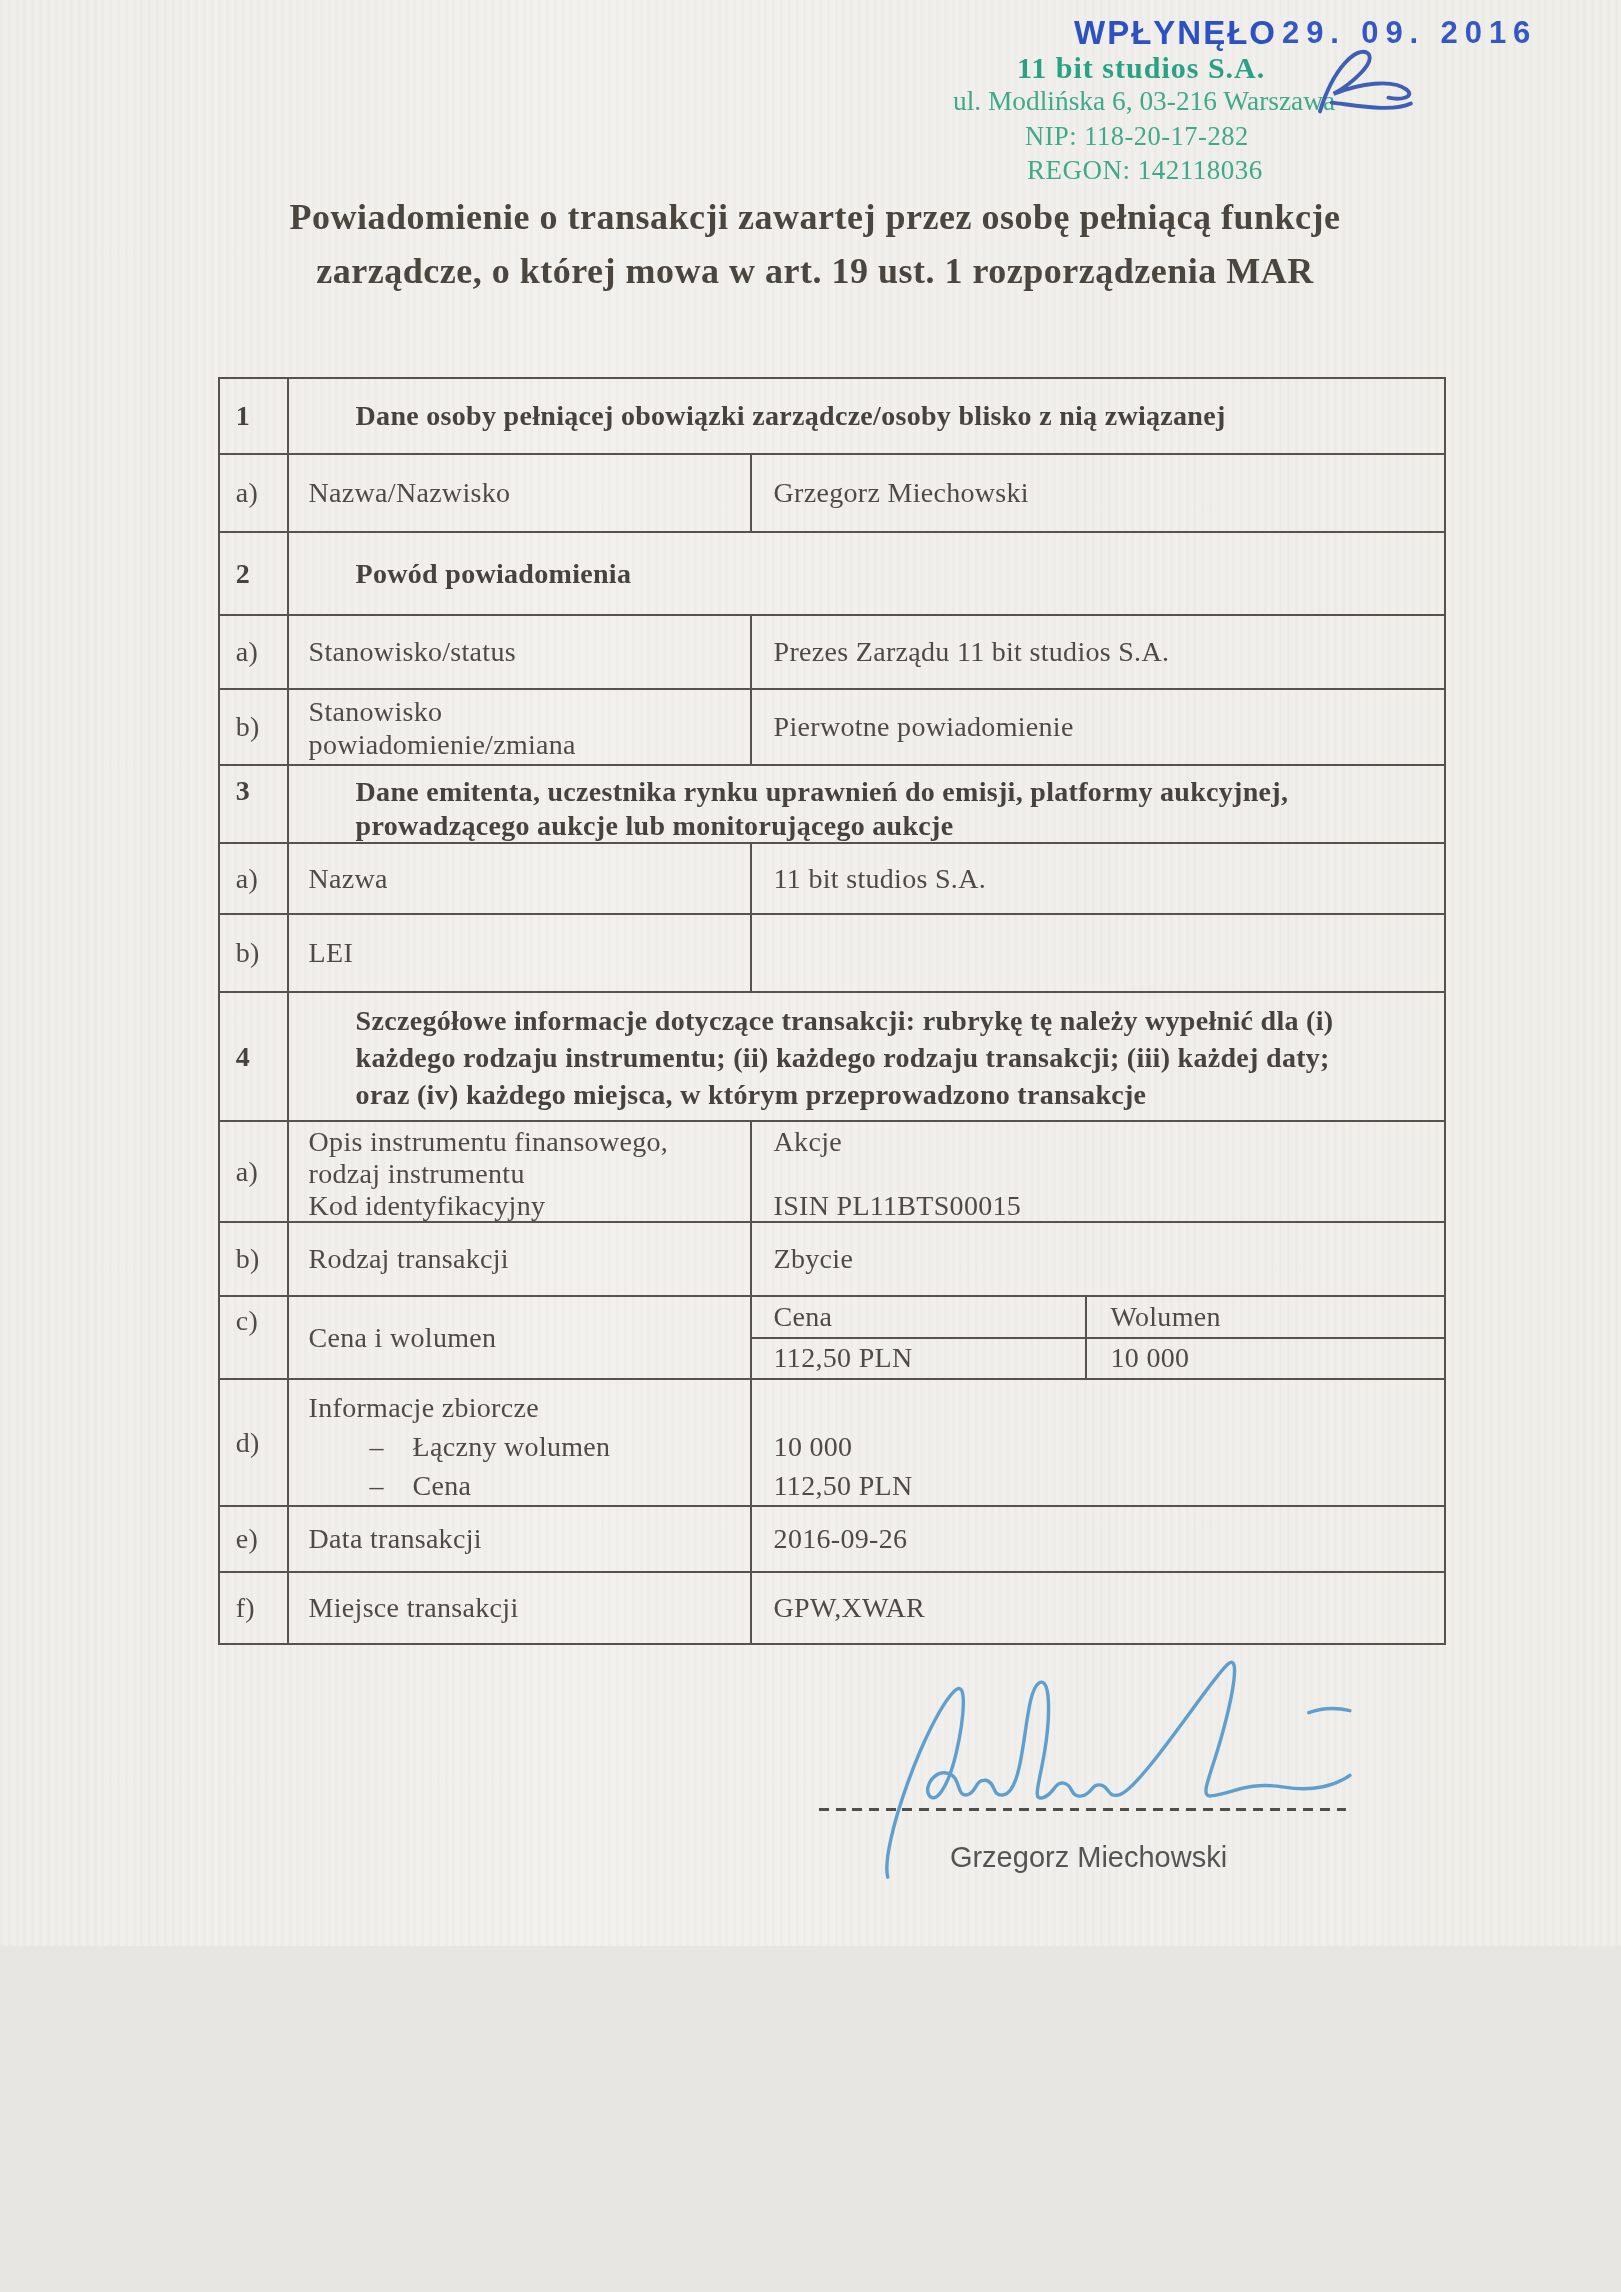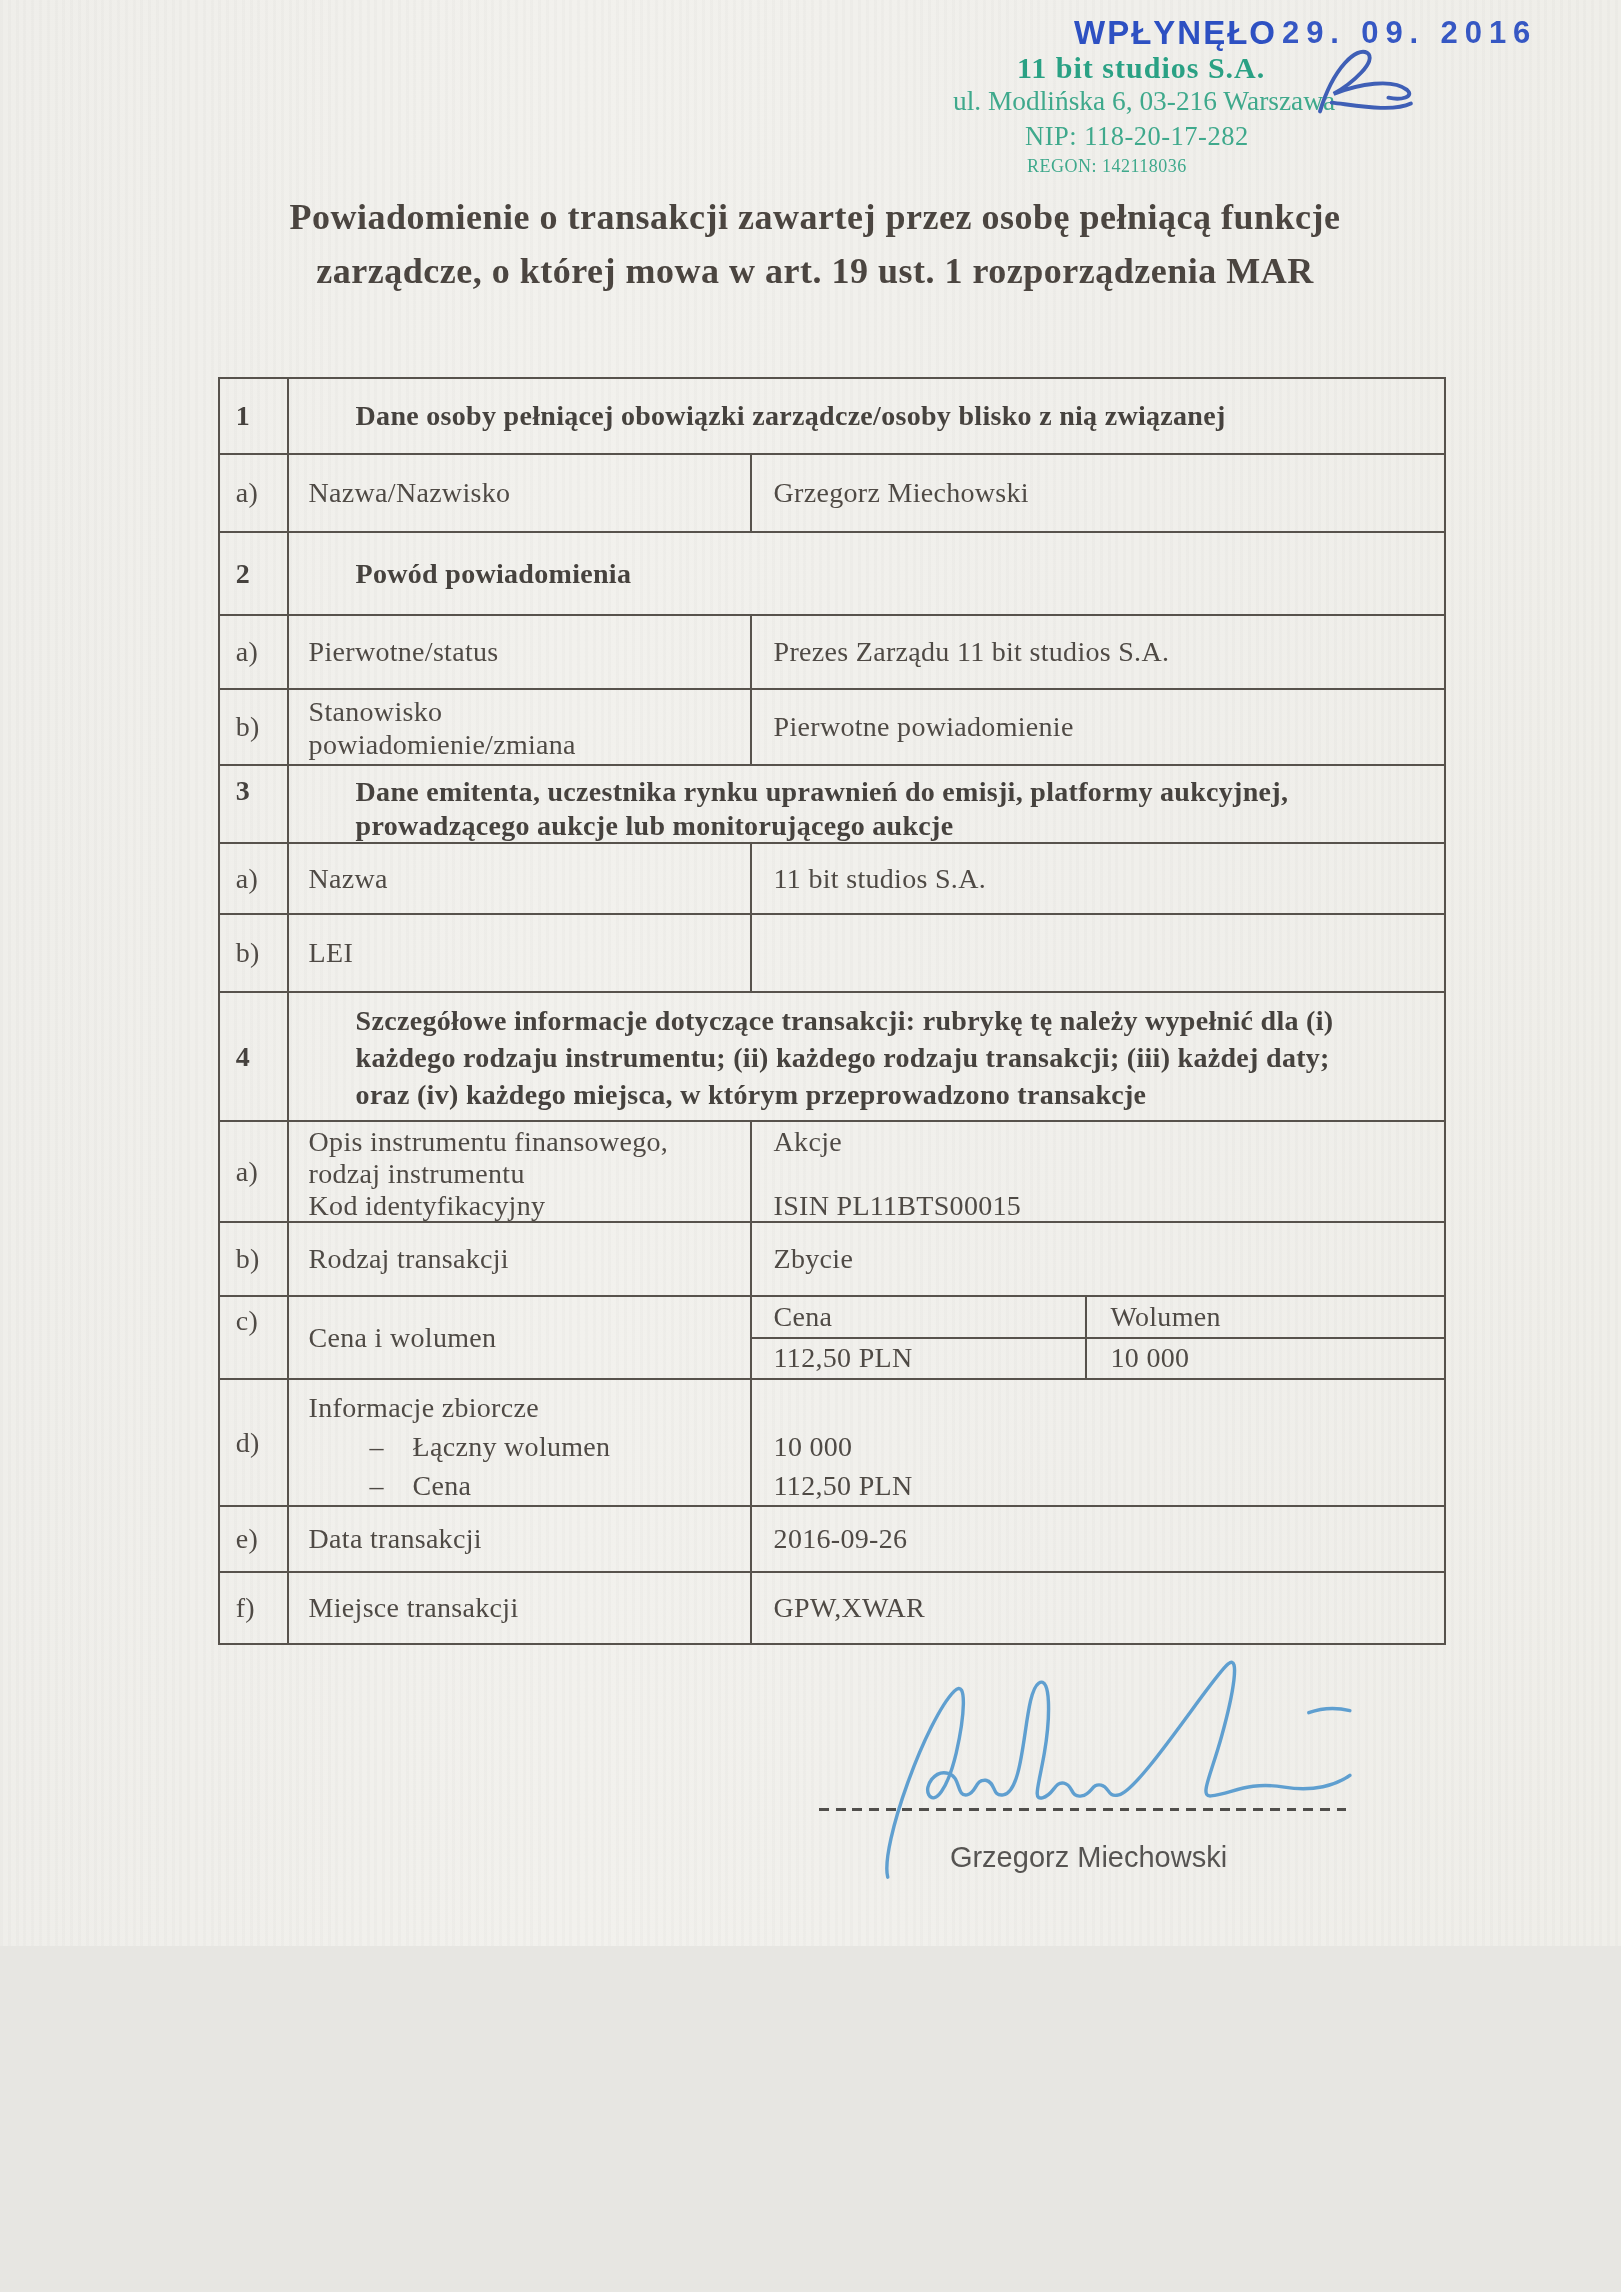--- a/index.html
+++ b/index.html
@@ -28,21 +28,21 @@
   }
   
   .st-line{position:absolute;line-height:1;white-space:nowrap;}
   .st-wplynelo{left:1074px;top:15.7px;font-family:"Liberation Sans",sans-serif;
     font-weight:bold;font-size:33px;letter-spacing:2px;color:var(--stamp-blue);}
   .st-date{left:1282px;top:16.7px;font-family:"Liberation Sans",sans-serif;
     font-weight:bold;font-size:31px;letter-spacing:6.9px;color:var(--stamp-blue);opacity:.95;}
   .st-company{left:1017px;top:53px;font-weight:bold;font-size:30px;color:var(--teal);letter-spacing:1px;}
   .st-address{left:953px;top:88px;font-size:27.4px;color:var(--teal-light);}
   .st-nip{left:1025px;top:123px;font-size:26.5px;color:var(--teal-light);letter-spacing:0.5px;}
-  .st-regon{left:1027px;top:157px;font-size:18px;color:var(--teal-light);letter-spacing:0.5px;}
+  .st-regon{left:1027px;top:157px;font-size:27px;color:var(--teal-light);letter-spacing:0.5px;}
   .st-initial{position:absolute;left:1304px;top:41px;width:118px;height:88px;}
   
   .title{
     position:absolute;left:173px;top:190px;width:1284px;text-align:center;
     font-weight:bold;font-size:36px;line-height:54px;color:#4b4540;letter-spacing:0.5px;
   }
   
   .form{
     position:absolute;left:218px;top:377px;width:1228px;
     border:2px solid var(--line);box-sizing:border-box;
@@ -137,21 +137,21 @@
       <div class="csection">
           <span>Powód powiadomienia</span>
         </div>
     </div>
 
     <div class="trow" style="height:74px">
       <div class="cnum">
           <span>a)</span>
         </div>
       <div class="clabel">
-          <span>Pierwotne/status</span>
+          <span>Stanowisko/status</span>
         </div>
       <div class="cvalue">
           <span>Prezes Zarządu 11 bit studios S.A.</span>
         </div>
     </div>
 
     <div class="trow" style="height:76px">
       <div class="cnum">
           <span>b)</span>
         </div>

